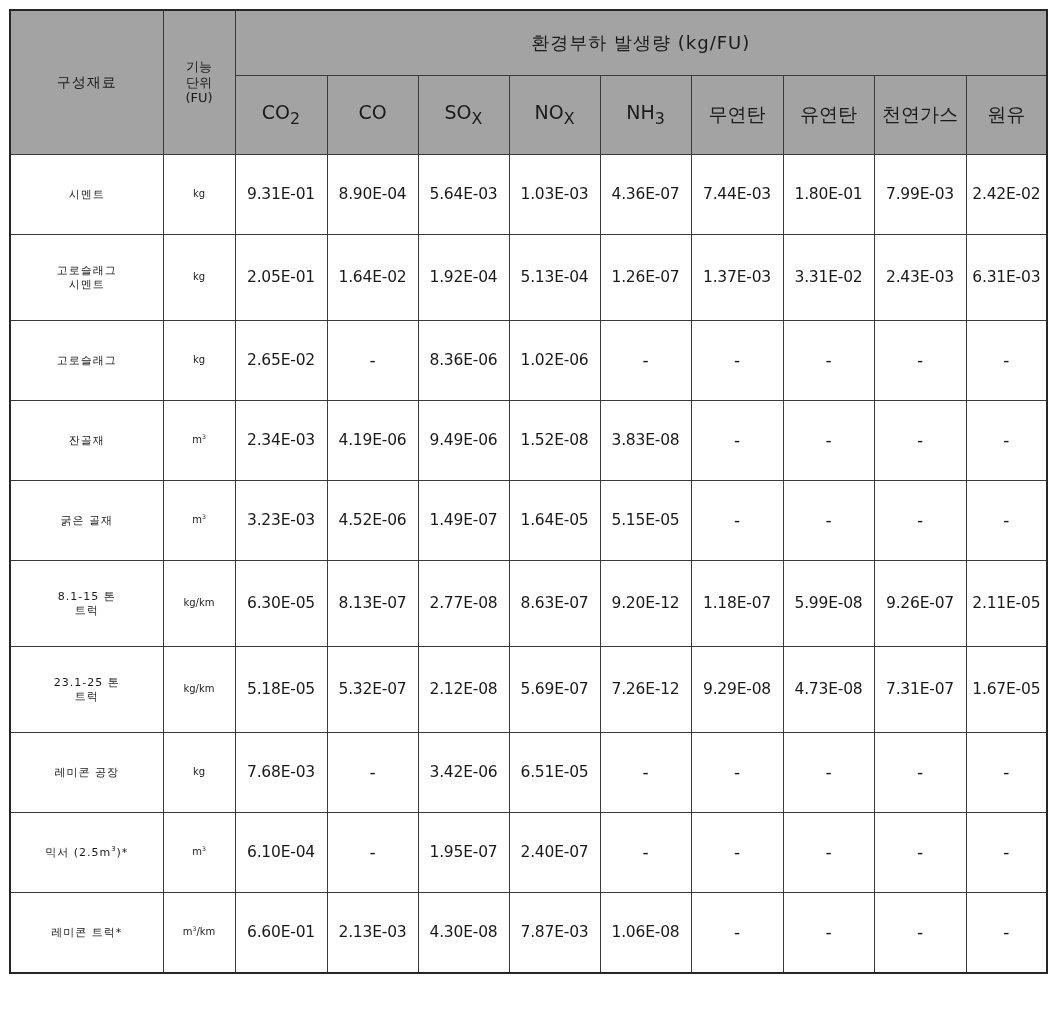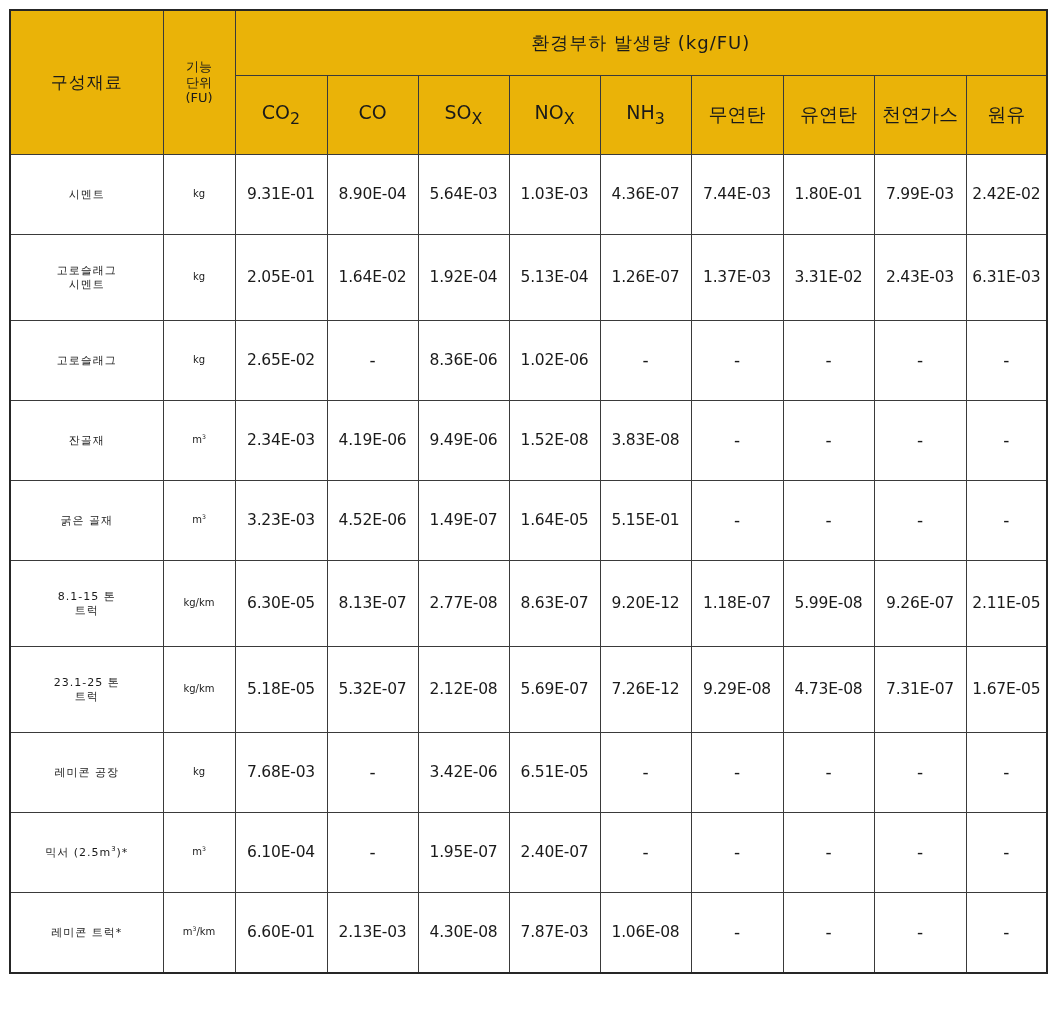--- a/index.html
+++ b/index.html
@@ -29,23 +29,23 @@
   table.lci-table th {
     border: 1px solid #3a3a3a;
     text-align: center;
     vertical-align: middle;
     font-weight: normal;
     padding: 2px 1px;
     line-height: 1.22;
     overflow: hidden;
   }
   thead th {
-    background: #eab308;
-  }
-  th.h-material { font-size: 17px; letter-spacing: 1px; }
+    background: #a3a3a3;
+  }
+  th.h-material { font-size: 14px; letter-spacing: 1px; }
   th.h-fu { font-size: 13px; letter-spacing: 0px; }
   th.h-group { font-size: 18px; letter-spacing: 1px; height: 60px; }
   th.h-sub { font-size: 19px; height: 74px; letter-spacing: 0px; }
   tbody td { background: #ffffff; }
   td.c-material {
     font-size: 11px;
     letter-spacing: 1px;
   }
   td.c-fu {
     font-size: 10px;
@@ -157,21 +157,21 @@
           <td class="c-val dash">-</td>
           <td class="c-val dash">-</td>
         </tr>
         <tr>
           <td class="c-material">굵은 골재</td>
           <td class="c-fu">m<sup>3</sup></td>
           <td class="c-val">3.23E-03</td>
           <td class="c-val">4.52E-06</td>
           <td class="c-val">1.49E-07</td>
           <td class="c-val">1.64E-05</td>
-          <td class="c-val">5.15E-01</td>
+          <td class="c-val">5.15E-05</td>
           <td class="c-val dash">-</td>
           <td class="c-val dash">-</td>
           <td class="c-val dash">-</td>
           <td class="c-val dash">-</td>
         </tr>
         <tr class="tall">
           <td class="c-material">
             <div>8.1-15 톤</div>
             <div>트럭</div>
           </td>

